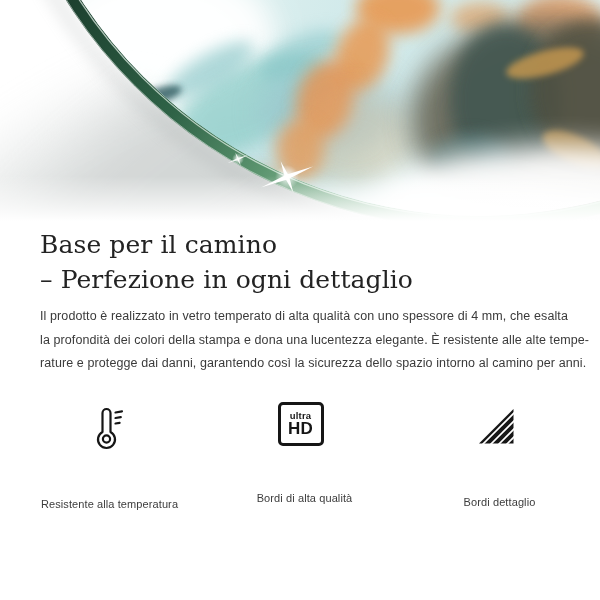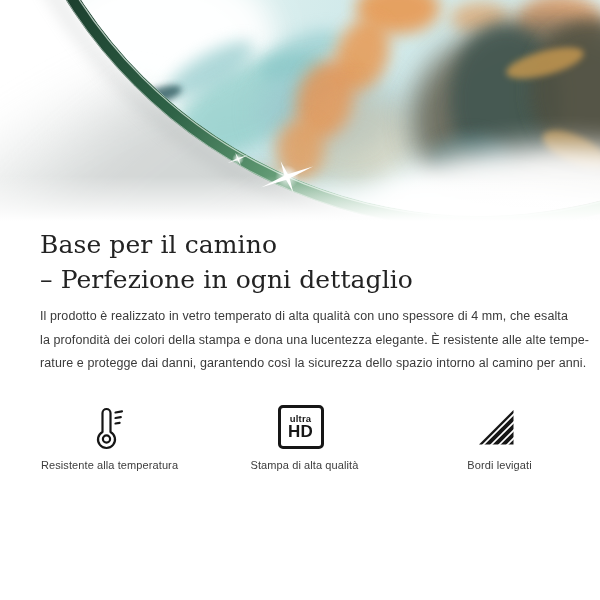--- a/index.html
+++ b/index.html
@@ -7,21 +7,21 @@
   .page{position:relative;width:600px;height:600px;background:#ffffff;}
   .hero{position:absolute;left:0;top:0;width:600px;height:232px;}
   .hero svg{display:block;}
   .title{position:absolute;left:40px;top:227px;margin:0;font-family:"DejaVu Serif","Liberation Serif",serif;
          font-weight:400;font-size:25px;line-height:35px;color:#232323;letter-spacing:.1px;}
   .title span{display:block;}
   .desc{position:absolute;left:40px;top:305px;width:560px;margin:0;font-size:12.5px;line-height:23.6px;
         color:#3a3a3a;white-space:pre;letter-spacing:.1px;}
   .features{position:absolute;left:8px;top:402px;width:585px;display:grid;
             grid-template-columns:repeat(3,1fr);grid-auto-rows:85px;}
-  .feature{display:flex;flex-direction:column;align-items:center;justify-content:flex-start;}
+  .feature{display:flex;flex-direction:column;align-items:center;justify-content:flex-start;gap:39px;}
   .icon-box{height:50px;display:flex;align-items:center;justify-content:center;}
   .feature-label{margin-top:7px;font-size:11px;color:#3c3c3c;letter-spacing:.1px;margin-left:8px;}
   .uhd{width:40px;height:38px;border:3px solid #161616;border-radius:5px;display:flex;flex-direction:column;
        align-items:center;justify-content:center;color:#161616;}
   .uhd .t1{font-size:9.5px;font-weight:bold;line-height:10px;letter-spacing:.2px;}
   .uhd .t2{font-size:17px;font-weight:bold;line-height:16px;letter-spacing:.2px;}
 </style>
 </head>
 <body>
 
@@ -158,21 +158,21 @@
       <div class="feature-label">Resistente alla temperatura</div>
     </div>
 
     <div class="feature">
       <div class="icon-box">
         <div class="uhd">
           <span class="t1">ultra</span>
           <span class="t2">HD</span>
         </div>
       </div>
-      <div class="feature-label">Stampa di alta qualità</div>
+      <div class="feature-label">Bordi di alta qualità</div>
     </div>
 
 
 
     <div class="feature">
       <div class="icon-box">
         <svg width="48" height="48" viewBox="0 0 48 48">
           <defs>
               <clipPath id="triClip">
                 <path d="M7 41.5 L41.5 7 L41.5 41.5 Z"></path>
@@ -180,18 +180,18 @@
             </defs>
           <g clip-path="url(#triClip)" stroke="#161616" stroke-width="4">
             <line x1="5" y1="44" x2="49" y2="0"></line>
             <line x1="13" y1="44" x2="57" y2="0"></line>
             <line x1="21" y1="44" x2="65" y2="0"></line>
             <line x1="29" y1="44" x2="73" y2="0"></line>
             <line x1="37" y1="44" x2="81" y2="0"></line>
           </g>
         </svg>
       </div>
-      <div class="feature-label">Bordi levigati</div>
+      <div class="feature-label">Bordi dettaglio</div>
     </div>
 
 
   </div>
 </div>
 
 </body></html>

